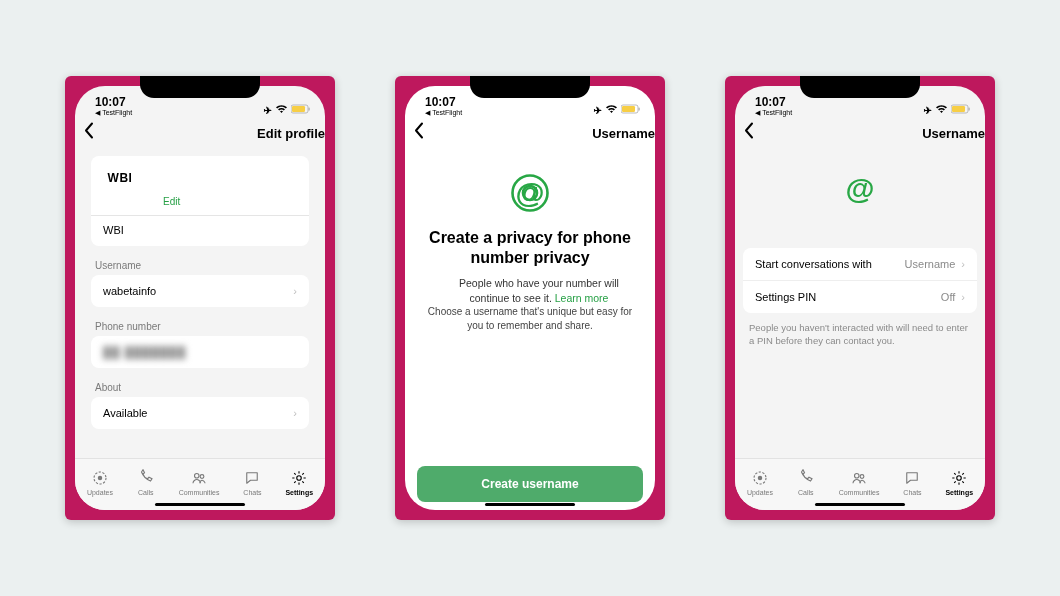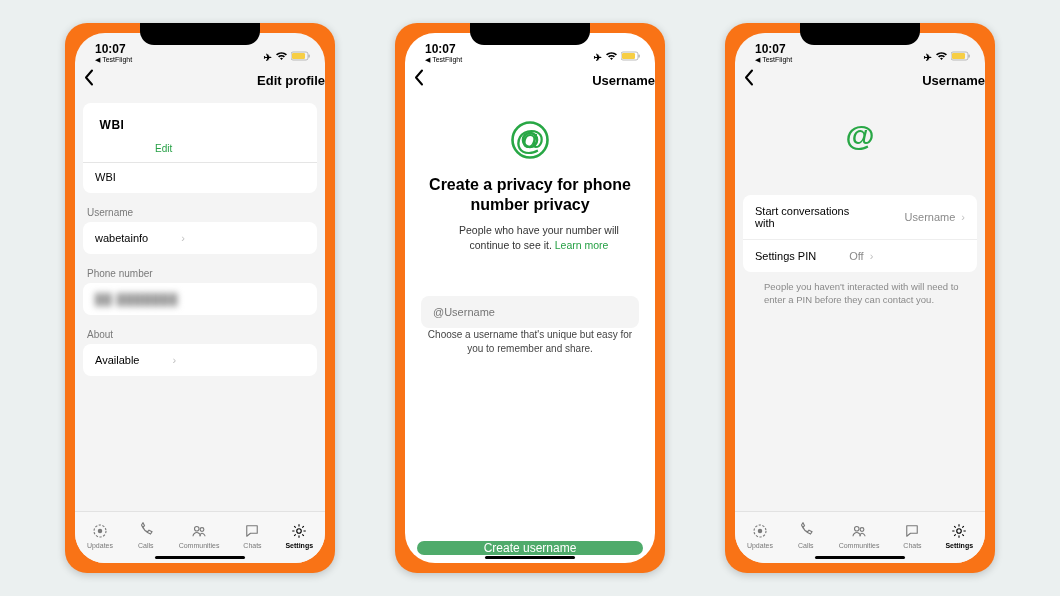--- a/index.html
+++ b/index.html
@@ -8,23 +8,23 @@
     font-family: -apple-system, BlinkMacSystemFont, "Segoe UI", Helvetica, Arial, sans-serif;
     width: 1060px;
     height: 596px;
     display: flex;
     justify-content: center;
     align-items: center;
     gap: 60px;
   }
   .phone {
     width: 270px;
-    height: 550px;
-    background: #f97316;
-    border-radius: 22px;
+    height: 444px;
+    background: #be185d;
+    border-radius: 6px;
     padding: 10px;
     position: relative;
     box-shadow: 0 2px 8px rgba(0,0,0,.2);
   }
   .screen {
     width: 100%;
     height: 100%;
     background: #f4f4f4;
     border-radius: 30px;
     overflow: hidden;
@@ -69,21 +69,21 @@
     font-weight:600;
   }
   .nav-back {
     position:absolute;
     left:8px;
     top:50%;
     transform:translateY(-50%);
     font-size:18px;
     font-weight:400;
   }
-  .content { flex:1; overflow:hidden; padding: 0 8px; }
+  .content { flex:1; overflow:hidden; padding: 0 16px; }
   .card {
     background:#fff;
     border-radius:8px;
     padding: 10px 12px;
     margin-top:6px;
   }
   .profile-head { display:flex; gap:10px; align-items:flex-start; }
   .avatar-box {
     width:34px; height:20px;
     background:#fff;
@@ -98,21 +98,21 @@
   .divider { border:none; border-top:1px solid #e5e5e5; margin:8px -12px 0; }
   .name-row { font-size:11px; padding-top:8px; }
   .section-label { font-size:10px; color:#7a7a7a; margin:14px 4px 4px; }
   .row {
     background:#fff;
     border-radius:8px;
     padding:10px 12px;
     font-size:11px;
     display:flex;
     align-items:center;
-    gap:33px;
+    justify-content:space-between;
   }
   .chev { color:#c0c0c0; font-size:11px; }
   .row-value-right { color:#8a8a8a; font-size:11px; display:flex; align-items:center; gap:6px;}
   .blur {
     filter: blur(3px);
     color:#999;
     letter-spacing:1px;
   }
   .tab-bar {
     height:52px;
@@ -159,28 +159,29 @@
     margin-top:44px;
     text-align:left;
   }
   .hint2 { font-size:10px; color:#444; line-height:1.4; padding:0 4px;}
   .cta {
     margin:0 12px 8px;
     background:#4fab6b;
     color:#fff;
     border:none;
     border-radius:8px;
+    padding:11px;
     font-size:12px;
-    font-weight:400;
+    font-weight:700;
   }
   .settings-list { margin-top:24px; }
   .settings-list .row { border-radius:0; border-bottom:1px solid #eee;}
   .settings-list .row:first-child { border-top-left-radius:8px; border-top-right-radius:8px;}
   .settings-list .row:last-child { border-bottom-left-radius:8px; border-bottom-right-radius:8px; border-bottom:none;}
-  .footer-note { font-size:9.5px; color:#8a8a8a; padding:8px 6px 0; line-height:1.4;margin-left:15px;}
+  .footer-note { font-size:9.5px; color:#8a8a8a; padding:8px 6px 0; line-height:1.4;}
   .screen2-content, .screen3-content { flex:1; display:flex; flex-direction:column; }
   .flex-spacer { flex:1; }
 </style>
 </head>
 <body>
 
 <div class="phone">
   <div class="notch"></div>
   <div class="screen">
     <div class="status-bar">
@@ -310,21 +311,20 @@
               <circle cx="24" cy="24" r="20" fill="none" stroke="#28a745" stroke-width="3"></circle>
               <circle cx="24" cy="24" r="8" fill="none" stroke="#28a745" stroke-width="3"></circle>
               <path d="M32 24v4c0 3 2 5 5 5 4 0 7-4 7-9" fill="none" stroke="#28a745" stroke-width="3" stroke-linecap="round" transform="translate(-0,0)" opacity="0"></path>
               <text x="24" y="35" text-anchor="middle" font-size="34" font-weight="700" fill="#28a745" font-family="Arial">@</text>
             </svg>
         </div>
         <div class="h-title">Create a privacy for phone number privacy</div>
         <div class="sub-text">
           <span>People who have your number will continue to see it. </span><span class="learn">Learn more</span>
         </div>
-        <input class="uname-input" placeholder="@Username" style="">
         <div class="hint2">Choose a username that's unique but easy for you to remember and share.</div>
       </div>
       <div class="flex-spacer"></div>
       <button class="cta">Create username</button>
     </div>
     <div class="home-ind"></div>
   </div>
 </div>
 
 <div class="phone">

